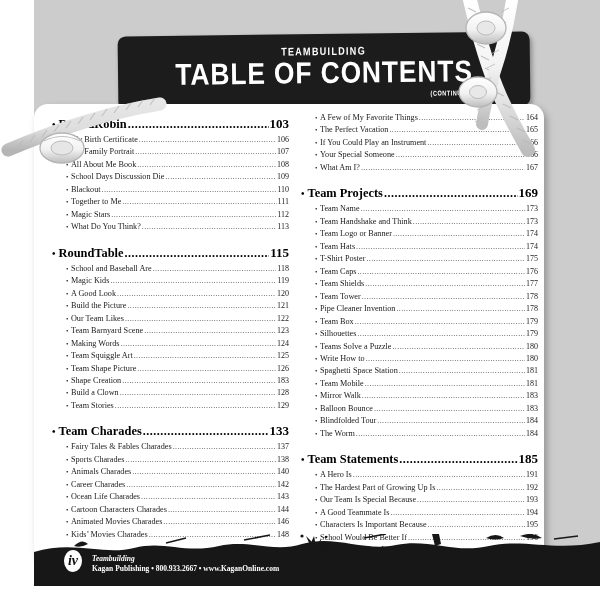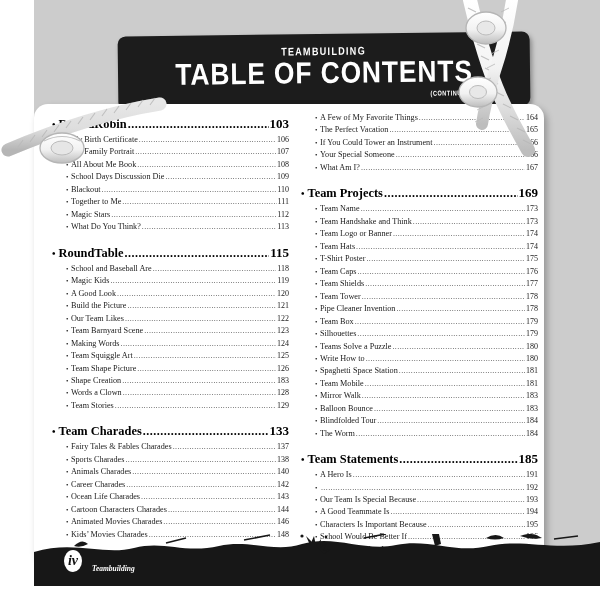--- a/index.html
+++ b/index.html
@@ -379,21 +379,21 @@
           <span class="pg">126</span>
         </div>
         <div class="item">
           <span class="bul">•</span>
           <span class="nm">Shape Creation</span>
           <span class="dots">..................................................................................................</span>
           <span class="pg">183</span>
         </div>
         <div class="item">
           <span class="bul">•</span>
-          <span class="nm">Words a Clown</span>
+          <span class="nm">Build a Clown</span>
           <span class="dots">..................................................................................................</span>
           <span class="pg">128</span>
         </div>
         <div class="item">
           <span class="bul">•</span>
           <span class="nm">Team Stories</span>
           <span class="dots">..................................................................................................</span>
           <span class="pg">129</span>
         </div>
         <div class="sect">
@@ -483,21 +483,21 @@
           <span class="pg">164</span>
         </div>
         <div class="item">
           <span class="bul">•</span>
           <span class="nm">The Perfect Vacation</span>
           <span class="dots">..................................................................................................</span>
           <span class="pg">165</span>
         </div>
         <div class="item">
           <span class="bul">•</span>
-          <span class="nm">If You Could Tower an Instrument</span>
+          <span class="nm">If You Could Play an Instrument</span>
           <span class="dots">..................................................................................................</span>
           <span class="pg">166</span>
         </div>
         <div class="item">
           <span class="bul">•</span>
           <span class="nm">Your Special Someone</span>
           <span class="dots">..................................................................................................</span>
           <span class="pg">166</span>
         </div>
         <div class="item">
@@ -633,20 +633,21 @@
           <span class="pg">185</span>
         </div>
         <div class="item">
           <span class="bul">•</span>
           <span class="nm">A Hero Is</span>
           <span class="dots">..................................................................................................</span>
           <span class="pg">191</span>
         </div>
         <div class="item">
           <span class="bul">•</span>
+          <span class="nm">The Hardest Part of Growing Up Is</span>
           <span class="dots">..................................................................................................</span>
           <span class="pg">192</span>
         </div>
         <div class="item">
           <span class="bul">•</span>
           <span class="nm">Our Team Is Special Because</span>
           <span class="dots">..................................................................................................</span>
           <span class="pg">193</span>
         </div>
         <div class="item">
@@ -713,15 +714,16 @@
     <g stroke="#171717" stroke-width="1.6" fill="none">
       <path d="M210 6 l26 -5"></path>
       <path d="M330 4 l22 -4"></path>
       <path d="M520 5 l24 -3"></path>
       <path d="M132 9 l20 -5"></path>
     </g>
   </svg>
   <div class="pagenum">iv</div>
   <div class="footer-text">
     <div class="foot-title">Teambuilding</div>
+    <div class="foot-sub">Kagan Publishing • 800.933.2667 • www.KaganOnline.com</div>
   </div>
 </div>
 <div class="white-bottom"></div>
 
 </body></html>

